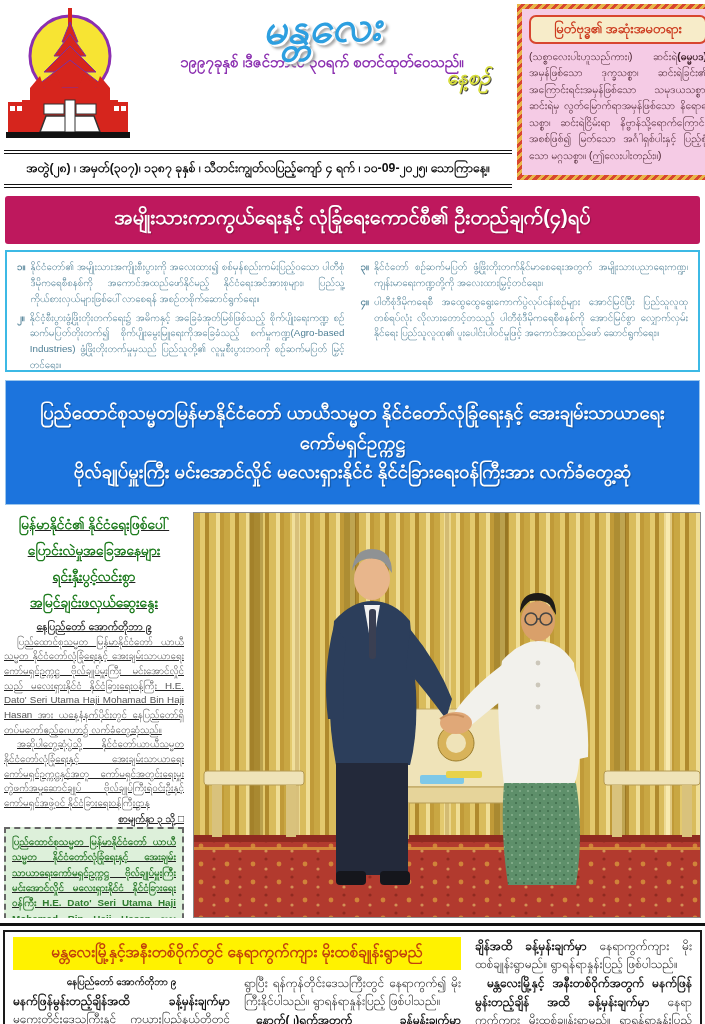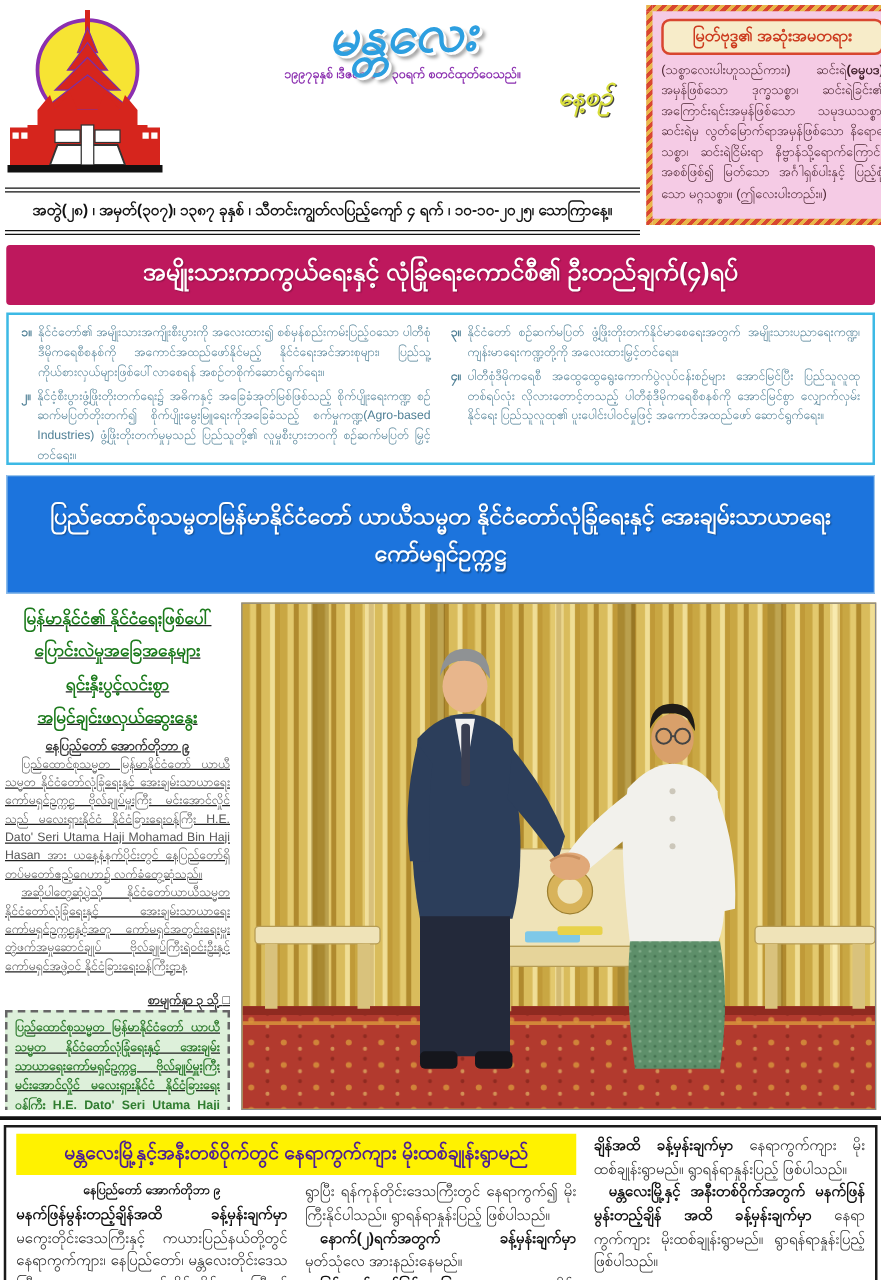--- a/index.html
+++ b/index.html
@@ -20,21 +20,21 @@
   }
   .brand-sub{
     position:absolute;right:22px;top:60px;font-size:20px;font-weight:bold;font-style:italic;
     color:#D8DE3C;text-shadow:1px 1px 0 #444;
   }
   .brand-english{
     font-family:"Liberation Serif",serif;font-style:italic;font-weight:bold;
     color:#17691C;font-size:26px;margin-top:14px;text-shadow:1px 1px 0 #bfbfbf;
     white-space:nowrap;
   }
-  .established{color:#8B2FB0;font-weight:bold;font-size:10px;margin-top:2px;white-space:nowrap;}
+  .established{color:#8B2FB0;font-weight:bold;font-size:15px;margin-top:2px;white-space:nowrap;}
   .issue-bar{
     margin-top:6px;border-top:4px double #111;border-bottom:4px double #111;
     padding:6px 2px;text-align:center;font-weight:bold;font-size:12.3px;color:#111;
     white-space:nowrap;overflow:hidden;
   }
   .dhamma{
     width:178px;flex:none;margin-left:5px;height:154px;overflow:hidden;
     background:#F5CBE5;padding:6px 7px;
     border:5px solid transparent;
     border-image:repeating-linear-gradient(135deg,#E8B64A 0 3px,#D8462F 3px 6px) 5;
@@ -62,35 +62,35 @@
     margin:8px 5px 0 5px;background:#1C74DD;color:#fff;font-weight:bold;text-align:center;
     padding:17px 6px;font-size:18.5px;line-height:1.6;border:1px solid #9CC6EC;
     text-shadow:1px 1px 1px rgba(0,0,0,.3);
   }
   
   .main{display:flex;margin:7px 4px 0 4px;gap:9px;height:406px;text-decoration:underline;}
   .article{width:180px;flex:none;display:flex;flex-direction:column;overflow:hidden;}
   .art-headline{color:#1B7A1B;font-weight:bold;font-size:13.8px;text-align:center;line-height:1.9;}
   .art-dateline{text-align:center;font-weight:bold;font-size:10.5px;margin-top:3px;color:#333;}
   .art-body p{font-size:9.8px;color:#555;text-align:justify;line-height:1.5;margin:0;text-indent:13px;}
-  .art-cont{text-align:right;font-weight:bold;font-size:10px;color:#333;margin-top:12px;}
+  .art-cont{text-align:right;font-weight:bold;font-size:10px;color:#333;margin-top:1px;}
   .caption-box{
     margin-top:auto;background:#DDF0DA;border:2px dashed #666;padding:5px 6px;
     font-size:9.9px;line-height:1.55;color:#2F7C2F;font-weight:bold;text-align:justify;
   }
   .photo{flex:1;border:1px solid #8a8a8a;overflow:hidden;background:#C9A743;}
   .photo svg{display:block;}
   
   .divider{height:3px;background:#111;margin:5px 0 4px 0;}
   .weather{
     margin:0 3px;border:2px solid #1a1a1a;padding:5px 8px;height:150px;overflow:hidden;
     display:grid;grid-template-columns:1fr 1fr 1fr;column-gap:14px;grid-template-rows:auto 1fr;
   }
   .w-head{
-    grid-column:1/3;grid-row:1;background:#FFF200;color:#4c1d95;font-weight:bold;
+    grid-column:1/3;grid-row:1;background:#FFF200;color:#c2410c;font-weight:bold;
     font-size:15.5px;text-align:center;padding:5px 2px;margin-bottom:4px;align-self:start;
   }
   .w-col1{grid-column:1;grid-row:2;}
   .w-col2{grid-column:2;grid-row:2;}
   .w-col3{grid-column:3;grid-row:1/3;}
   .weather p{font-size:12px;line-height:1.55;color:#222;text-align:justify;margin:0;text-indent:12px;}
   .weather p.noindent{text-indent:0;}
   .w-lead{font-weight:bold;color:#111;}
   .w-dateline{text-align:center;font-weight:bold;font-size:10px;color:#111;margin:1px 0 2px 0;}
 </style>
@@ -122,21 +122,21 @@
           <rect x="61" y="96" width="10" height="32" fill="#fff" stroke="#333" stroke-width="1"></rect>
           <rect x="2" y="128" width="124" height="6" fill="#111"></rect>
         </svg>
       </div>
       <div class="masthead-c">
         <div class="brand-script">မန္တလေး</div>
         <div class="brand-sub">နေ့စဉ်</div>
         <div class="established">၁၉၉၇ခုနှစ် ၊ဒီဇင်ဘာလ ၃၀ရက် စတင်ထုတ်ဝေသည်။</div>
       </div>
     </div>
-    <div class="issue-bar">အတွဲ(၂၈) ၊ အမှတ်(၃၀၇)၊ ၁၃၈၇ ခုနှစ် ၊ သီတင်းကျွတ်လပြည့်ကျော် ၄ ရက် ၊ ၁၀-၁၀-၂၀၂၅၊ သောကြာနေ့။</div>
+    <div class="issue-bar">အတွဲ(၂၈) ၊ အမှတ်(၃၀၇)၊ ၁၃၈၇ ခုနှစ် ၊ သီတင်းကျွတ်လပြည့်ကျော် ၄ ရက် ၊ ၁၀-09-၂၀၂၅၊ သောကြာနေ့။</div>
   </div>
   <div class="dhamma">
     <div class="dhamma-title">မြတ်ဗုဒ္ဓ၏ အဆုံးအမတရား</div>
     <div class="dhamma-body"><span class="dhamma-attr">(ဓမ္မပဒ)</span><span>(သစ္စာလေးပါးဟူသည်ကား၊) ဆင်းရဲအမှန်ဖြစ်သော ဒုက္ခသစ္စာ၊ ဆင်းရဲခြင်း၏ အကြောင်းရင်းအမှန်ဖြစ်သော သမုဒယသစ္စာ၊ ဆင်းရဲမှ လွတ်မြောက်ရာအမှန်ဖြစ်သော နိရောဓသစ္စာ၊ ဆင်းရဲငြိမ်းရာ နိဗ္ဗာန်သို့ရောက်ကြောင်း အစစ်ဖြစ်၍ မြတ်သော အင်္ဂါရှစ်ပါးနှင့် ပြည့်စုံသော မဂ္ဂသစ္စာ။ (ဤလေးပါးတည်း။)</span></div>
   </div>
 </div>
 
 <div class="banner1">အမျိုးသားကာကွယ်ရေးနှင့် လုံခြုံရေးကောင်စီ၏ ဦးတည်ချက်(၄)ရပ်</div>
 
 <div class="objectives">
@@ -157,20 +157,21 @@
     </div>
     <div class="obj-item">
       <span class="obj-num">၄။</span>
       <span>ပါတီစုံဒီမိုကရေစီ အထွေထွေရွေးကောက်ပွဲလုပ်ငန်းစဉ်များ အောင်မြင်ပြီး ပြည်သူလူထုတစ်ရပ်လုံး လိုလားတောင့်တသည့် ပါတီစုံဒီမိုကရေစီစနစ်ကို အောင်မြင်စွာ လျှောက်လှမ်းနိုင်ရေး ပြည်သူလူထု၏ ပူးပေါင်းပါဝင်မှုဖြင့် အကောင်အထည်ဖော် ဆောင်ရွက်ရေး။</span>
     </div>
   </div>
 </div>
 
 <div class="banner2">
   <div>ပြည်ထောင်စုသမ္မတမြန်မာနိုင်ငံတော် ယာယီသမ္မတ နိုင်ငံတော်လုံခြုံရေးနှင့် အေးချမ်းသာယာရေးကော်မရှင်ဥက္ကဋ္ဌ</div>
+  <div>ဗိုလ်ချုပ်မှူးကြီး မင်းအောင်လှိုင် မလေးရှားနိုင်ငံ နိုင်ငံခြားရေးဝန်ကြီးအား လက်ခံတွေ့ဆုံ</div>
 </div>
 
 <div class="main">
   <div class="article">
     <div class="art-headline">
       <div>မြန်မာနိုင်ငံ၏ နိုင်ငံရေးဖြစ်ပေါ်</div>
       <div>ပြောင်းလဲမှုအခြေအနေများ</div>
       <div>ရင်းနှီးပွင့်လင်းစွာ</div>
       <div>အမြင်ချင်းဖလှယ်ဆွေးနွေး</div>
     </div>

